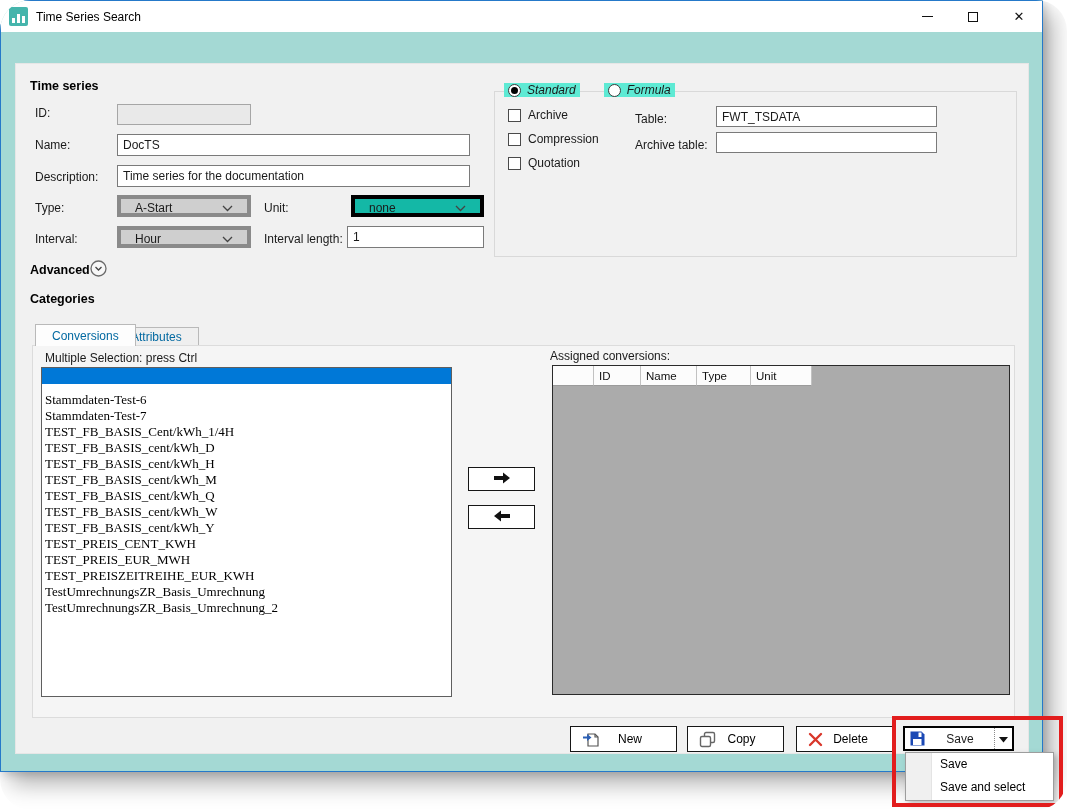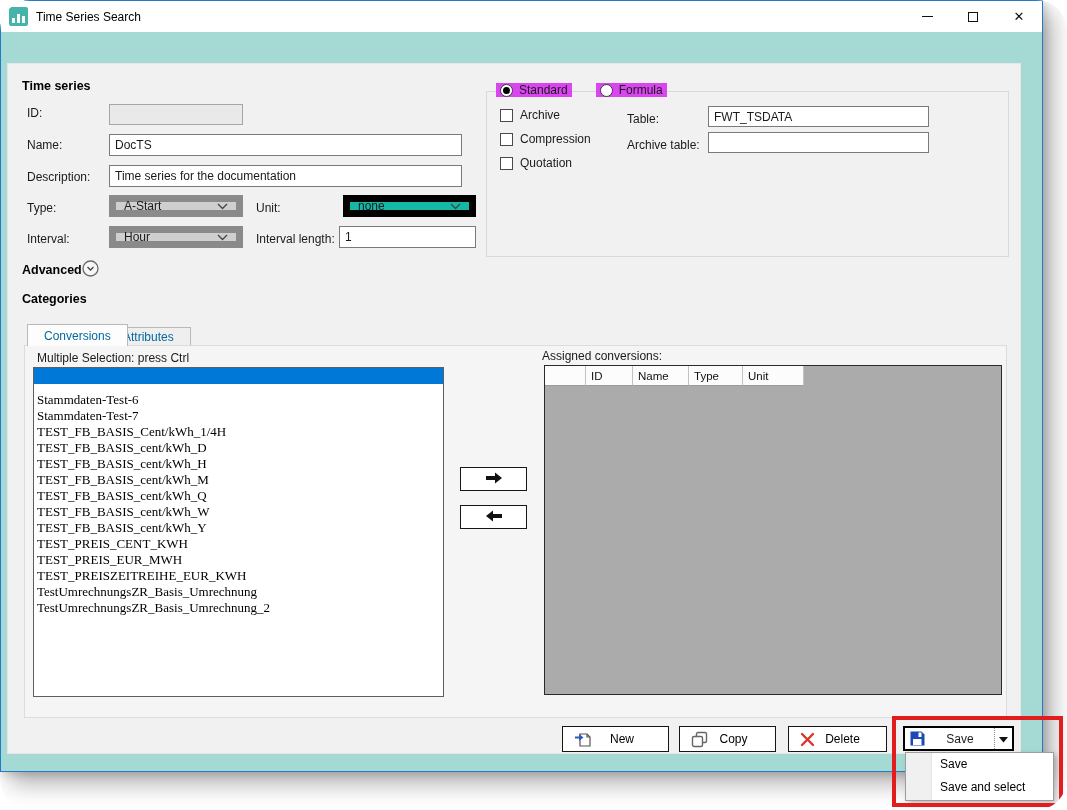--- a/index.html
+++ b/index.html
@@ -22,38 +22,38 @@
   .min-glyph { display:block; width:11px; height:1px; background:#111; }
   .max-glyph { display:block; width:10px; height:10px; border:1px solid #111; background:transparent; }
 
   
   .tabstrip { position:absolute; left:12px; top:31px; height:32px; display:flex; align-items:flex-end; z-index:3; }
   .tab { border:1px solid #aeaeae; border-bottom:none; background:#efefef; height:23px;
     padding:0 11px; display:flex; align-items:center; font-size:12px; color:#222; }
   .tab.active { background:#fff; height:27px; border-color:#b5b5b5; position:relative; z-index:4; }
 
   
-  .main-panel { position:absolute; left:6px; top:62px; width:1014px; height:691px;
+  .main-panel { position:absolute; left:14px; top:62px; width:1014px; height:691px;
     background:#f1f1f1; border:1px solid #e6e6e6; z-index:2; }
   .abs { position:absolute; }
   .sec-title { font-weight:bold; font-size:12.5px; color:#000; }
   .flabel { font-size:12px; color:#1a1a1a; white-space:nowrap; }
 
   .tb { background:#fff; border:1px solid #7a7a7a; font-size:12px; padding:2px 5px;
     display:flex; align-items:center; white-space:nowrap; overflow:hidden; }
   .tb.disabled { background:#e9e9e9; border-color:#a6a6a6; }
-  .dd { border:7px solid #000000; font-size:12px; padding:2px 8px;
-    display:flex; align-items:center; justify-content:space-between; }
+  .dd { border:4px solid #000000; font-size:12px; padding:2px 14px;
+    display:flex; justify-content:space-between; }
   .dd.gray { background:#cfcfcf; border-color:#8a8a8a; }
   .dd.white { background:#14b8a6; }
 
   
   .groupbox { border:1px solid #d9d9d9; }
   .legend { position:absolute; top:-9px; left:9px; display:flex; gap:24px; }
-  .radio-item { display:flex; align-items:center; gap:6px; background:#d946ef; padding:0 4px; }
+  .radio-item { display:flex; align-items:center; gap:6px; background:#5eead4; padding:0 4px;font-style:italic; }
   .radio { width:13px; height:13px; border:1px solid #3c3c3c; border-radius:50%; background:#fff;
     display:flex; align-items:center; justify-content:center; }
   .radio .dot { width:7px; height:7px; border-radius:50%; background:#000; }
   .check-item { display:flex; align-items:center; gap:7px; position:absolute; left:13px; }
   .checkbox { width:13px; height:13px; border:1px solid #4a4a4a; background:#fff; }
 
   
   .adv-row { display:flex; align-items:center; gap:0; }
 
   

